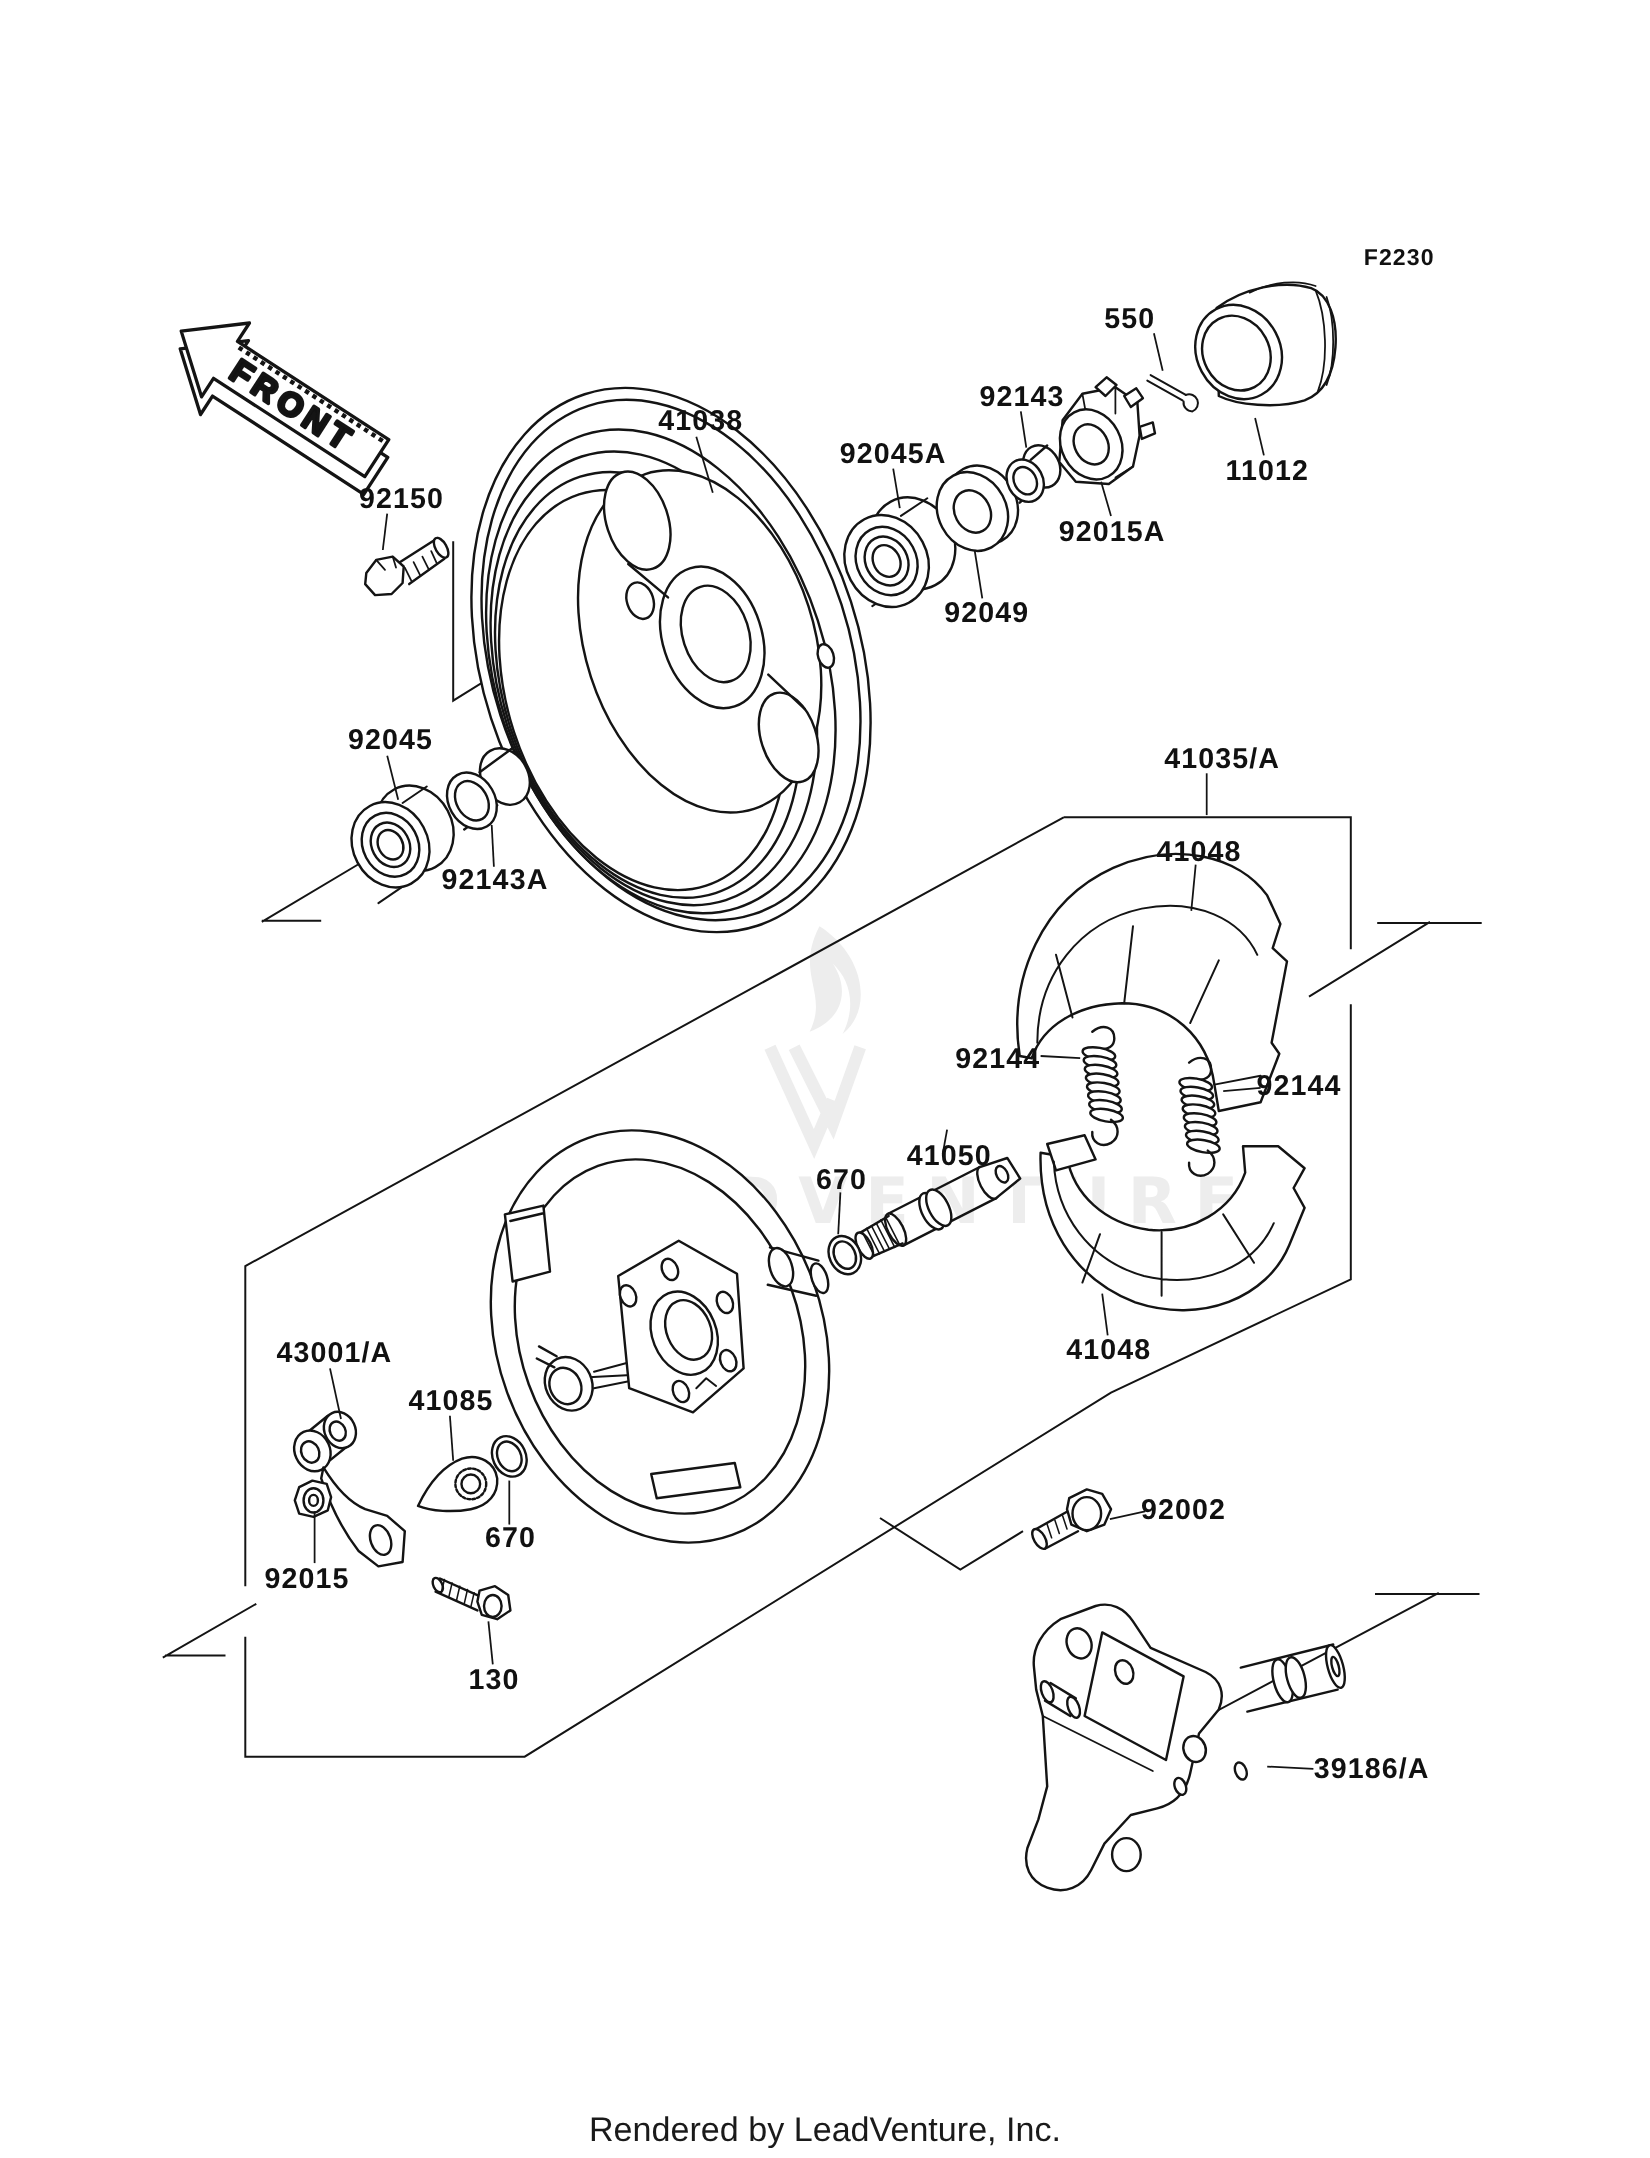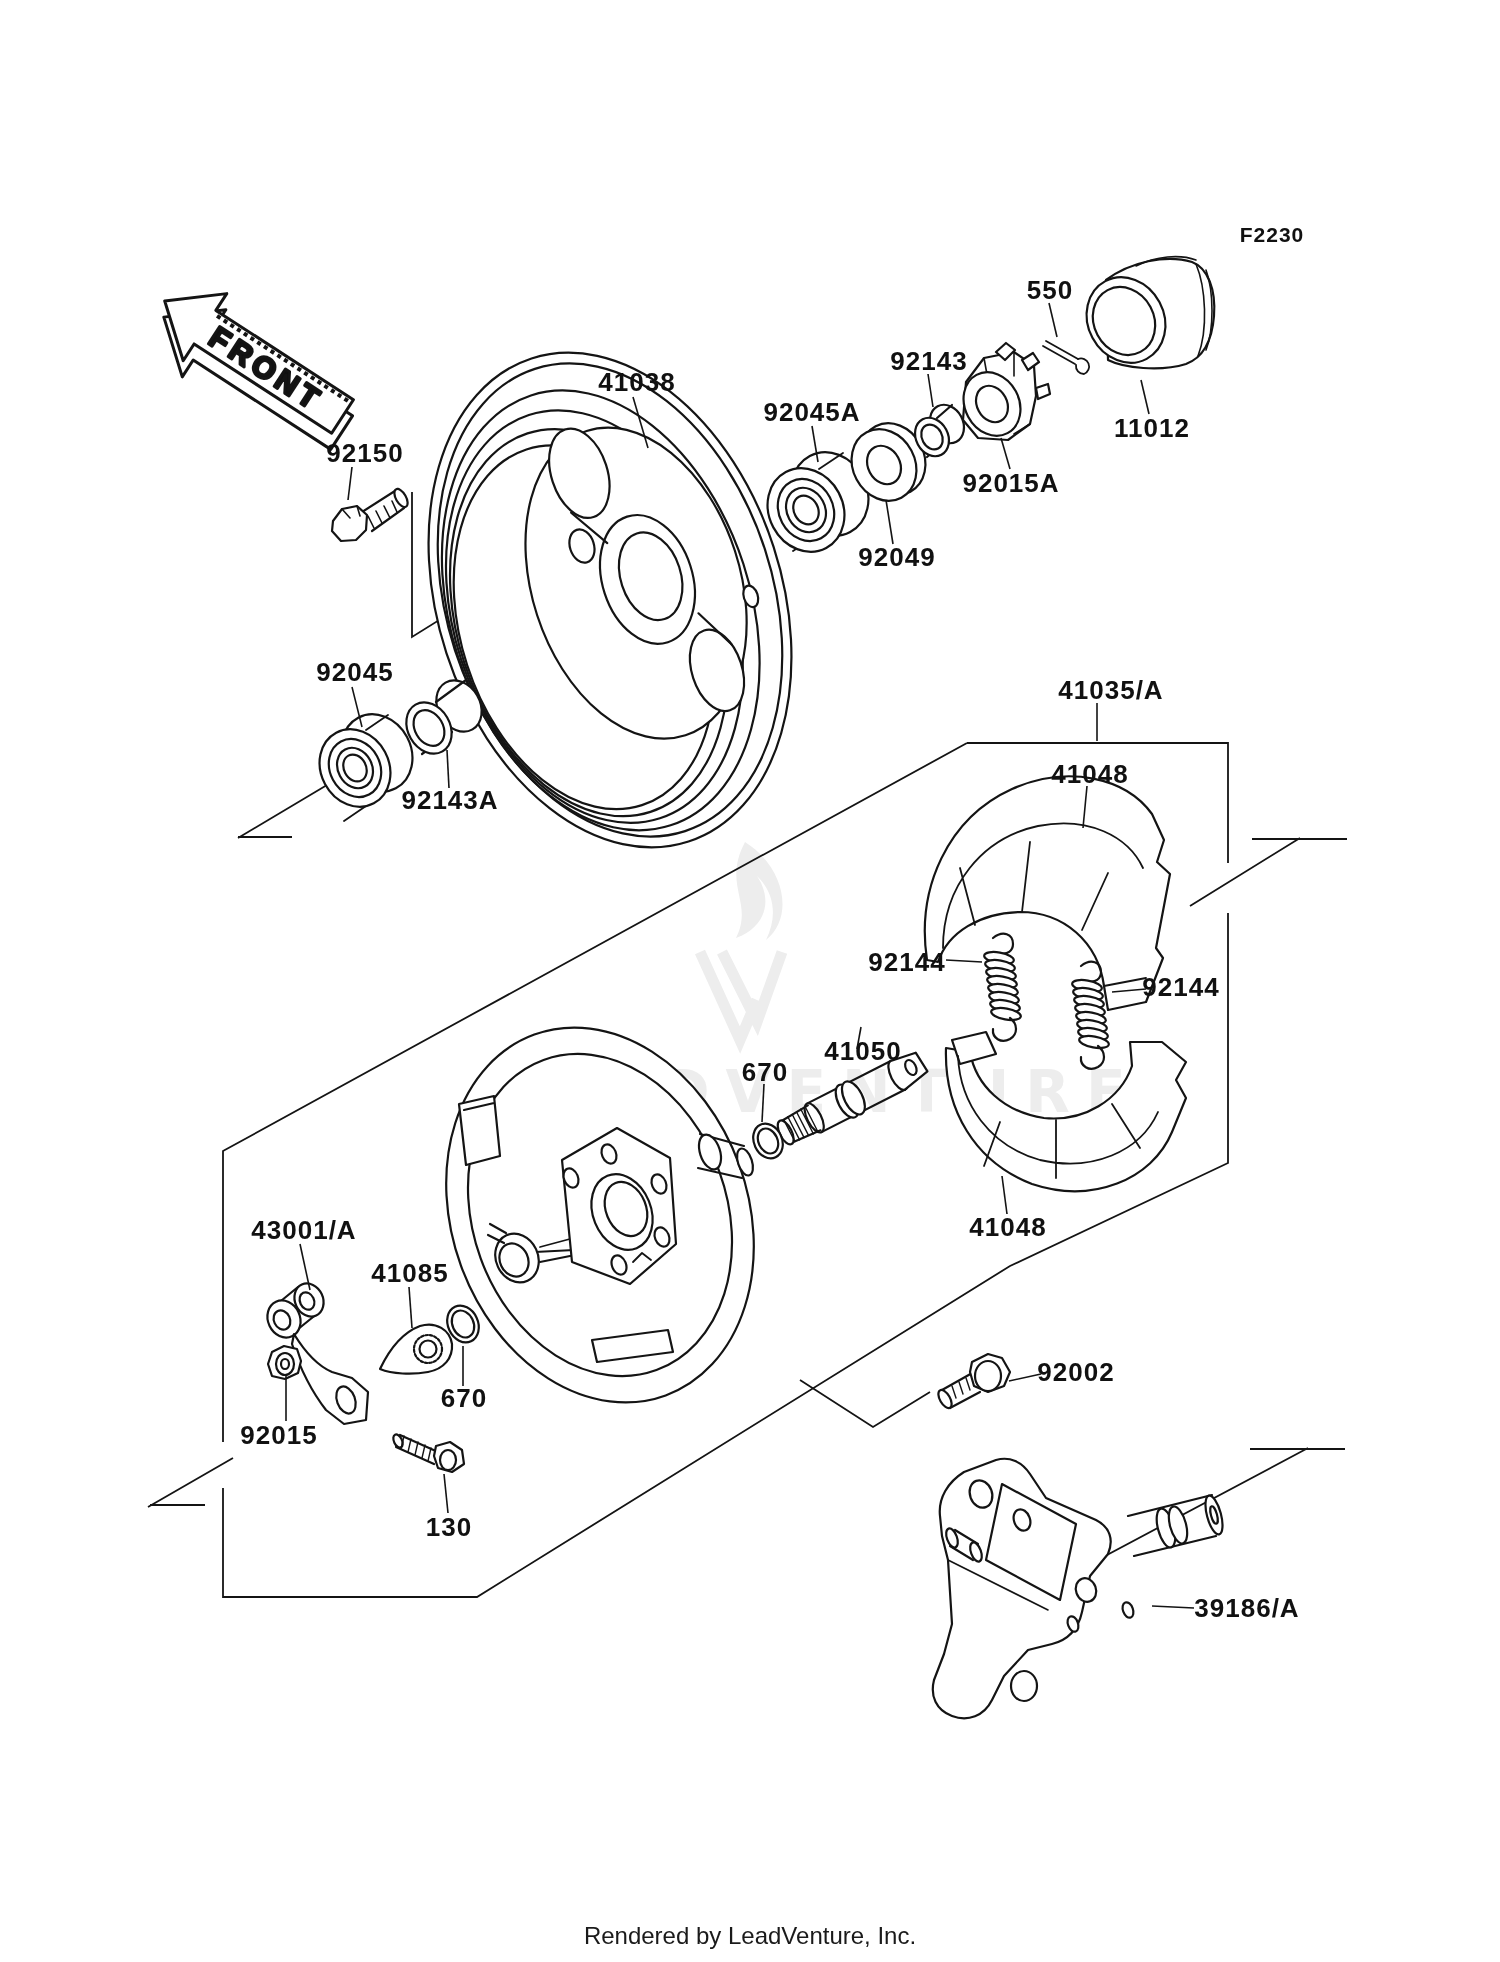--- a/index.html
+++ b/index.html
@@ -2,21 +2,21 @@
 <html><head>
 <meta charset="utf-8">
 <style>
   html,body{margin:0;padding:0;background:#ffffff;}
   #page{position:relative;width:1500px;height:1962px;background:#fff;overflow:hidden;
         font-family:"Liberation Sans","DejaVu Sans",sans-serif;}
   #art{position:absolute;left:0;top:0;}
   .lbl{position:absolute;transform:translate(-50%,-50%);font-weight:bold;font-size:26px;
        letter-spacing:1px;color:#111;white-space:nowrap;}
   .lbl.small{font-size:21px;letter-spacing:1px;}
-  .footer{position:absolute;transform:translate(-50%,-50%);font-size:24px;color:#1a1a1a;
+  .footer{position:absolute;transform:translate(-50%,-50%);font-size:31px;color:#1a1a1a;
           font-weight:400;letter-spacing:0px;white-space:nowrap;}
   svg text.front-txt{font-family:"Liberation Sans",sans-serif;font-weight:bold;font-size:30px;
           letter-spacing:5px;fill:#111;}
   svg text.wm{font-family:"DejaVu Sans",sans-serif;font-weight:bold;font-size:58px;
           letter-spacing:16px;fill:#ededed;}
 </style>
 </head>
 <body>
 
 <div id="page">
@@ -322,21 +322,21 @@
 <div class="lbl small" style="left:1272px;top:235px;">F2230</div>
 
 <div class="lbl" style="left:601px;top:382px;margin-left:36px;">41038</div>
 <div class="lbl" style="left:365px;top:453px;">92150</div>
 <div class="lbl" style="left:355px;top:672px;">92045</div>
 <div class="lbl" style="left:450px;top:800px;">92143A</div>
 <div class="lbl" style="left:812px;top:412px;text-align:right;">92045A</div>
 <div class="lbl" style="left:897px;top:557px;">92049</div>
 <div class="lbl" style="left:929px;top:361px;text-align:center;">92143</div>
 <div class="lbl" style="left:1011px;top:483px;">92015A</div>
-<div class="lbl" style="left:1050px;top:290px;">550</div>
+<div class="lbl" style="left:1027px;top:290px;">550</div>
 <div class="lbl" style="left:1152px;top:428px;">11012</div>
 <div class="lbl" style="left:1099px;top:690px;margin-left:12px;">41035/A</div>
 <div class="lbl" style="left:1090px;top:774px;">41048</div>
 <div class="lbl" style="left:907px;top:962px;">92144</div>
 <div class="lbl" style="left:1181px;top:987px;">92144</div>
 <div class="lbl" style="left:863px;top:1015px;margin-top:36px;">41050</div>
 <div class="lbl" style="left:765px;top:1072px;">670</div>
 <div class="lbl" style="left:1008px;top:1227px;">41048</div>
 <div class="lbl" style="left:1076px;top:1372px;">92002</div>
 <div class="lbl" style="left:304px;top:1230px;">43001/A</div>

